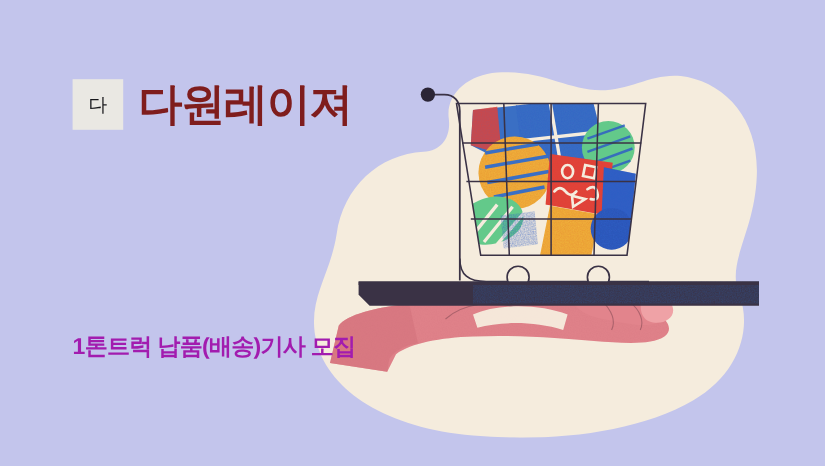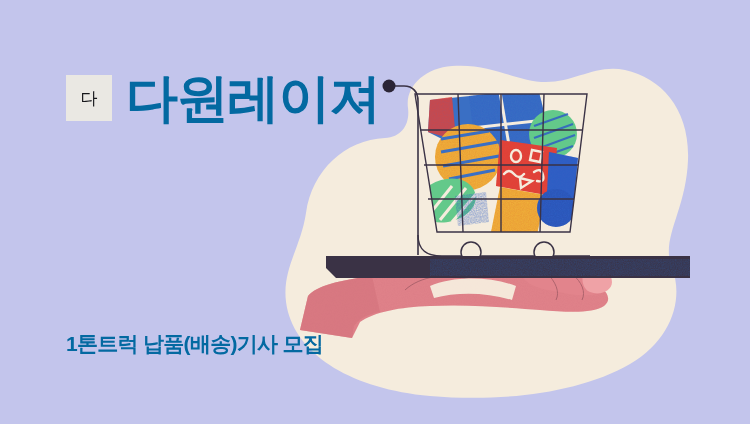--- a/index.html
+++ b/index.html
@@ -43,38 +43,37 @@
     flex: none;
   }
   .logo-glyph {
     font-size: 17px;
     font-weight: 400;
     color: #16161a;
     line-height: 1;
     letter-spacing: 0;
   }
   .company-name {
-    font-size: 52px;
+    font-size: 40px;
     font-weight: 700;
-    color: #0369a1;
+    color: #7f1d1d;
     letter-spacing: -1.2px;
     line-height: 1;
     white-space: nowrap;
   }
   .headline {
     position: absolute;
     left: 66px;
     top: 303px;
     font-size: 21px;
     font-weight: 700;
-    color: #0369a1;
+    color: #a21caf;
     letter-spacing: -0.7px;
     line-height: 1.25;
     white-space: nowrap;
-    margin-top: 28px;
   }
   .deadline {
     position: absolute;
     left: 66px;
     top: 344px;
     font-size: 15px;
     font-weight: 700;
     color: #1c1c24;
     letter-spacing: -0.3px;
     line-height: 1.25;

